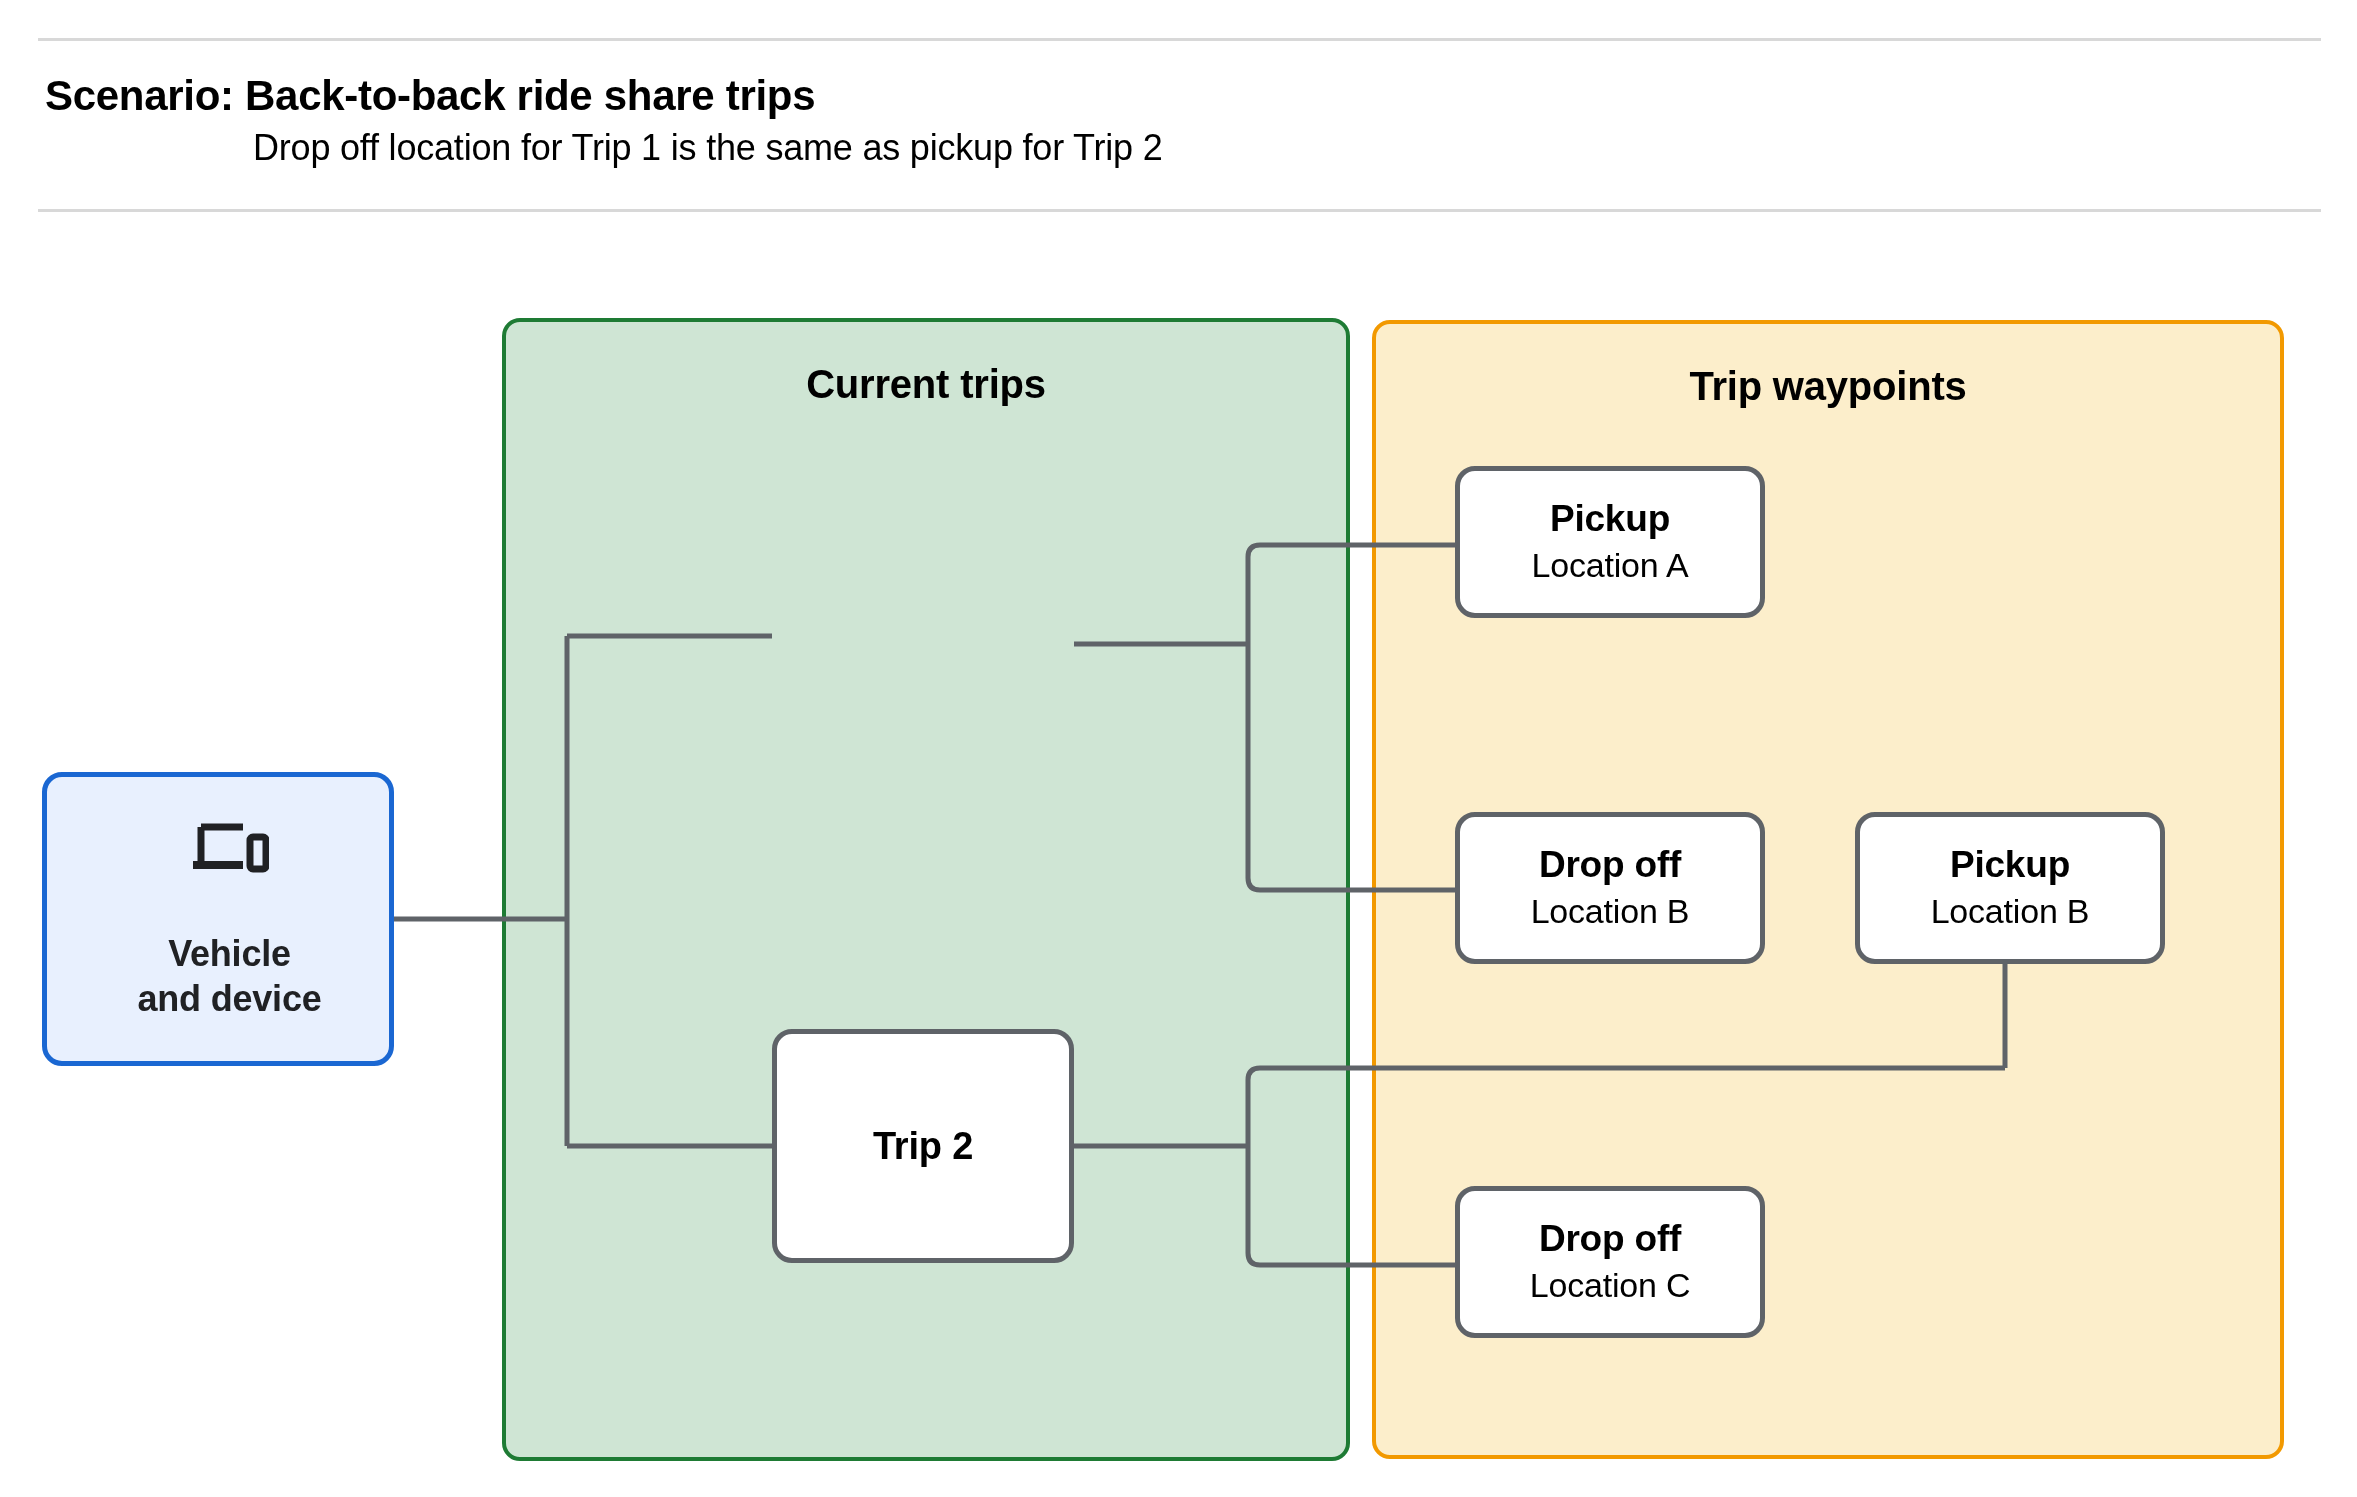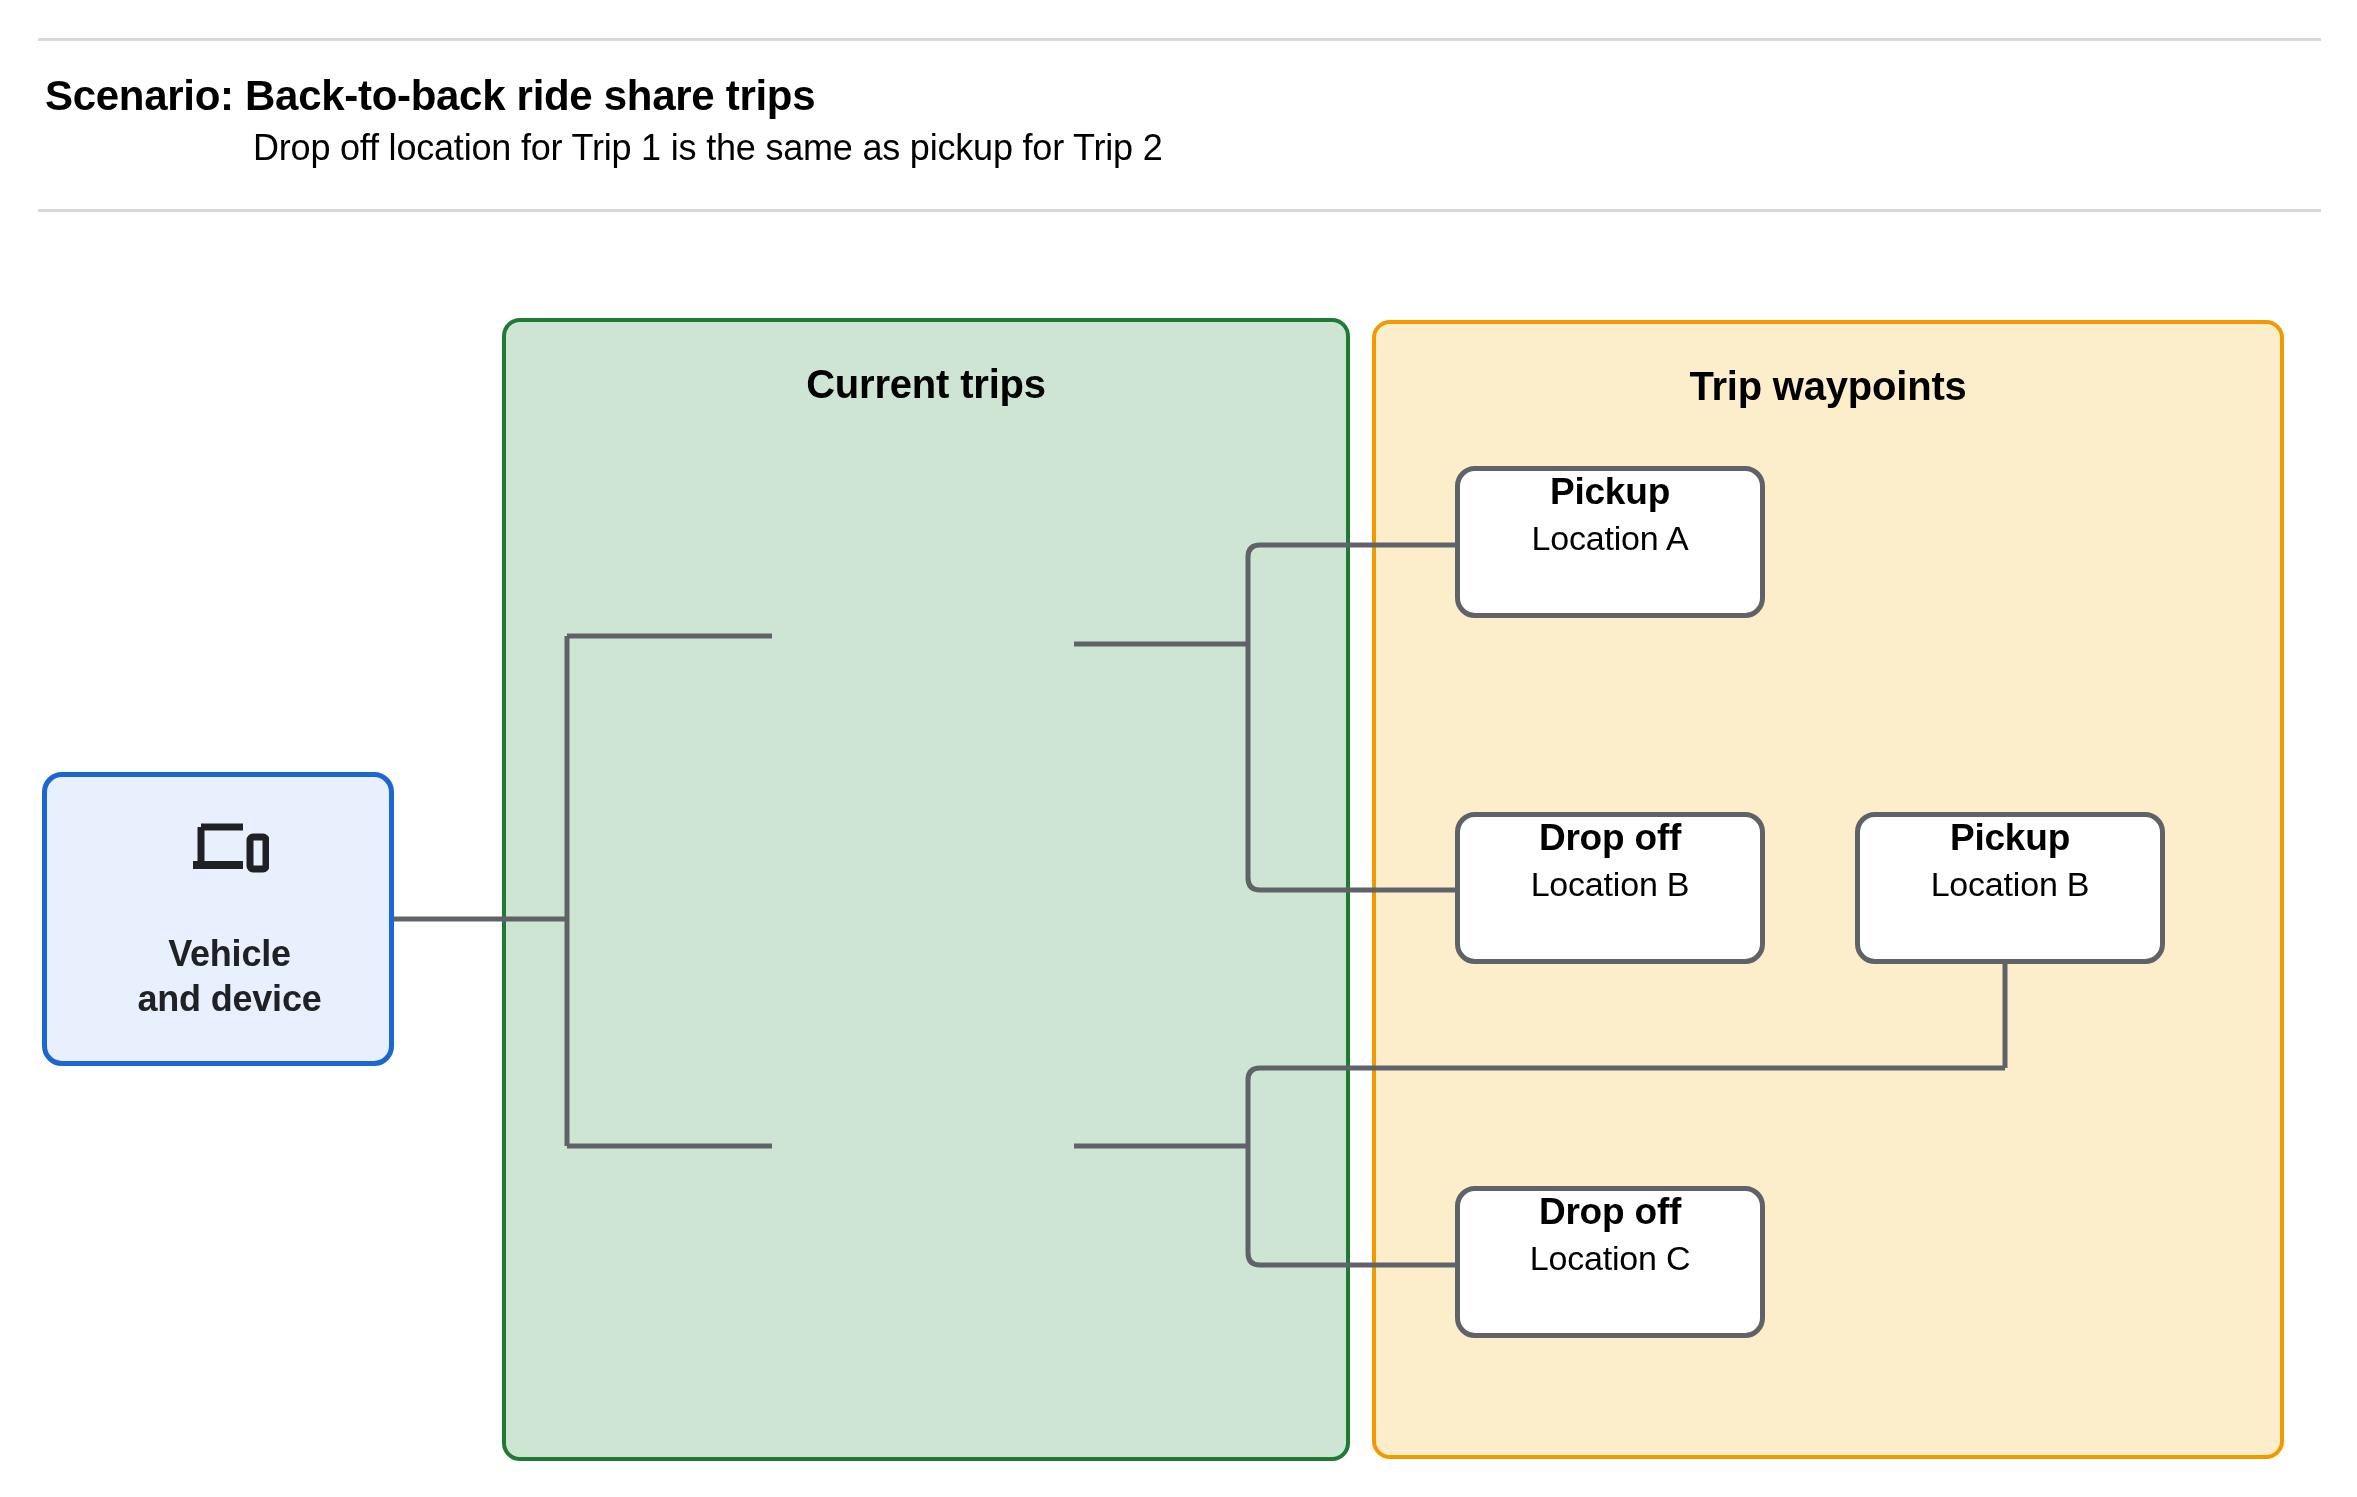--- a/index.html
+++ b/index.html
@@ -102,21 +102,21 @@
   
   .node {
     position: absolute;
     box-sizing: border-box;
     background: #ffffff;
     border: 5px solid #5f6368;
     border-radius: 20px;
     display: flex;
     flex-direction: column;
     align-items: center;
-    justify-content: flex-start;
+    justify-content: center;
   }
   .node-title {
     font-size: 37px;
     font-weight: bold;
     color: #000000;
     letter-spacing: -0.2px;
     line-height: 1.15;
   }
   .node-sub {
     font-size: 34px;
@@ -208,20 +208,23 @@
     <svg id="vehicle-device-icon" viewBox="0 0 78 58">
       <path d="M 10 6 L 52 6" stroke="#202124" stroke-width="7" fill="none" stroke-linecap="butt"></path>
       <path d="M 10 6 L 10 44" stroke="#202124" stroke-width="7" fill="none"></path>
       <path d="M 2 44 L 52 44" stroke="#202124" stroke-width="8" fill="none"></path>
       <rect x="59" y="16" width="16" height="32" rx="3" ry="3" fill="none" stroke="#202124" stroke-width="7"></rect>
     </svg>
     <div id="vehicle-device-label">Vehicle
 and device</div>
   </div>
 
+  <div class="node" id="node-trip-2">
+    <div class="trip-label">Trip 2</div>
+  </div>
 
   <div class="node" id="node-pickup-a">
     <div class="node-title">Pickup</div>
     <div class="node-sub">Location A</div>
   </div>
 
   <div class="node" id="node-dropoff-b">
     <div class="node-title">Drop off</div>
     <div class="node-sub">Location B</div>
   </div>

